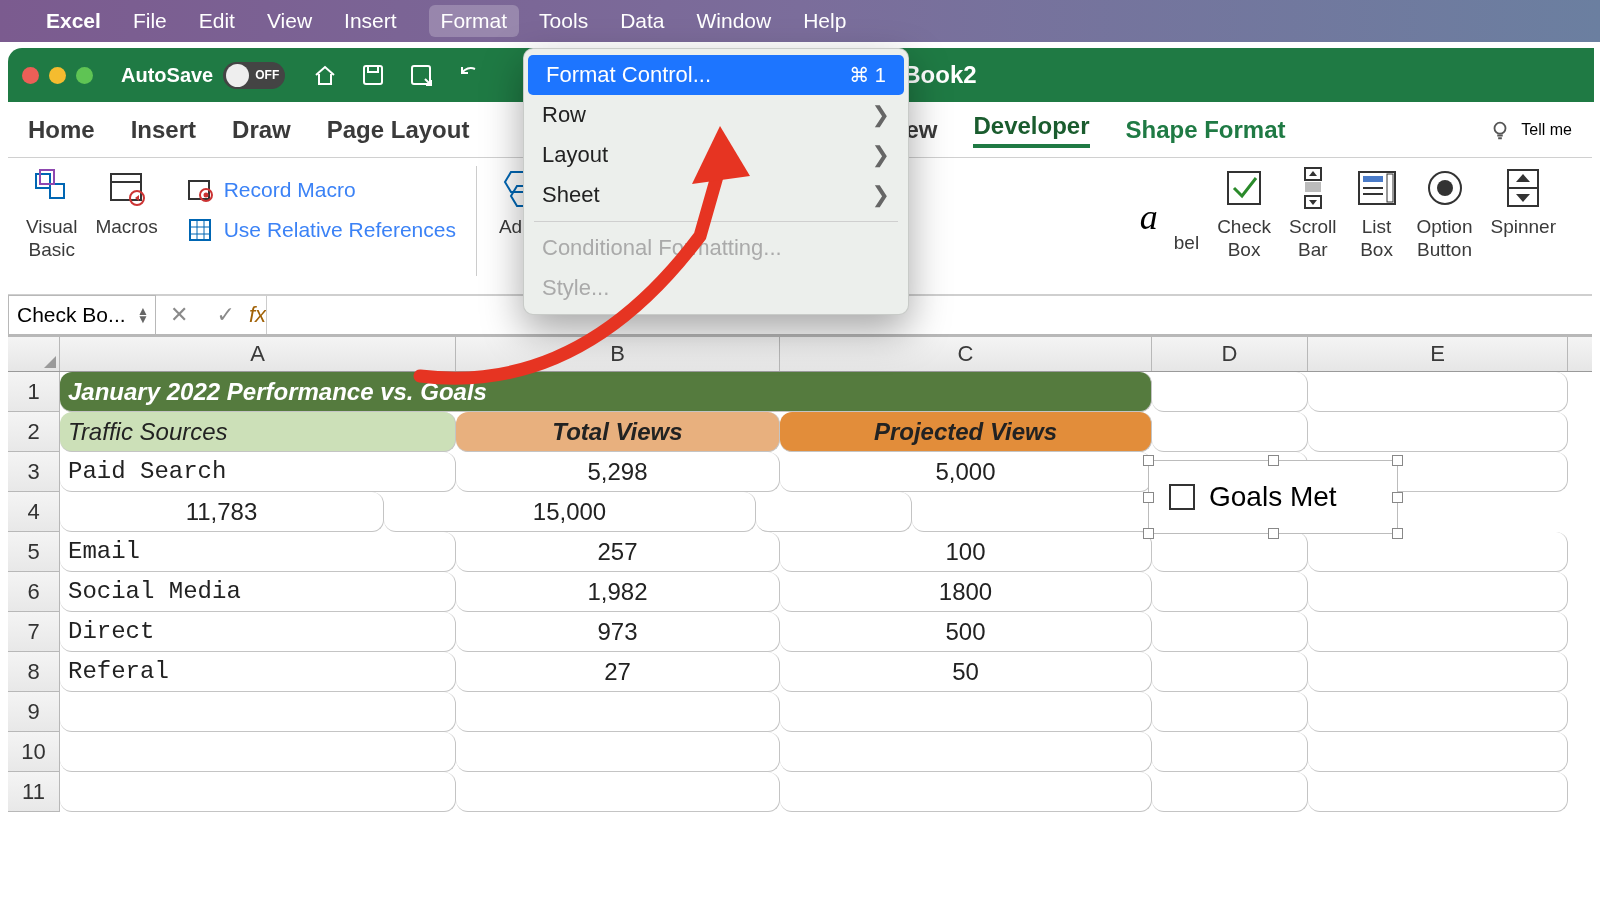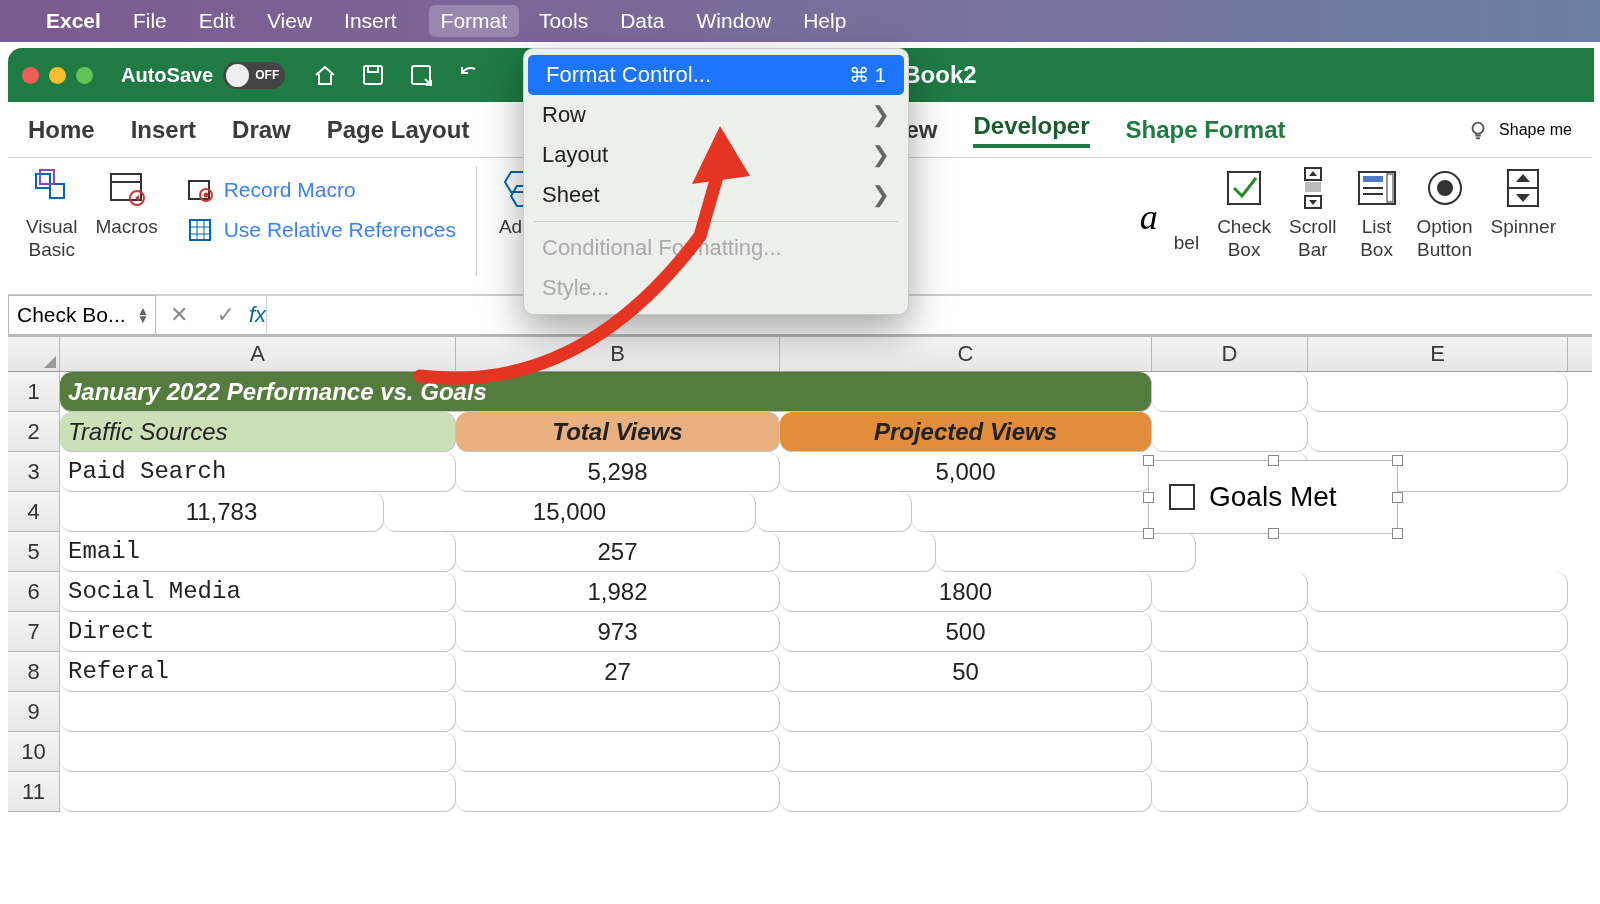--- a/index.html
+++ b/index.html
@@ -40,21 +40,21 @@
 .rgrp{display:flex;flex-direction:column;align-items:center;margin-right:18px;}
 .ricon{width:44px;height:44px;display:flex;align-items:center;justify-content:center;}
 .rlbl{font-size:19px;color:#3a3a3a;text-align:center;margin-top:6px;line-height:1.2;}
 .rbtn{display:flex;align-items:center;gap:10px;font-size:21px;margin-bottom:12px;color:#3b82f6;}
 
 
 .fbar{height:40px;background:#fff;display:flex;align-items:center;border-bottom:2px solid #b8b8b8;margin:0 8px;}
 .namebox{width:148px;height:40px;border:1px solid #b8b8b8;display:flex;align-items:center;padding:0 8px;font-size:21px;position:relative;}
 .namebox .upd{position:absolute;right:6px;display:flex;flex-direction:column;line-height:8px;color:#666;font-size:12px;}
 .fbar .fic{margin:0 14px;color:#8a8a8a;font-size:22px;}
-.fx{font-style:italic;color:#0369a1;font-size:22px;}
+.fx{font-style:italic;color:#a16207;font-size:22px;}
 .finput{flex:1;border:none;outline:none;border-left:1px solid #ccc;height:100%;padding:0 10px;}
 
 
 .colhdr{height:36px;display:flex;margin:0 8px;border-top:1px solid #b8b8b8;border-bottom:1px solid #9a9a9a;background:linear-gradient(#f4f4f4,#e6e6e6);}
 .corner{width:52px;border-right:1px solid #b8b8b8;position:relative;}
 .corner::after{content:"";position:absolute;right:3px;bottom:3px;width:0;height:0;border-left:12px solid transparent;border-bottom:12px solid #9a9a9a;}
 .ch{border-right:1px solid #b8b8b8;display:flex;align-items:center;justify-content:center;font-size:22px;color:#3a3a3a;}
 
 
 .grid{margin:0 8px;position:relative;}
@@ -145,21 +145,21 @@
   <span class="rtab">Page Layout</span>
   <span style="width:400px"></span>
   <span class="rtab">ew</span>
   <span class="rtab active">Developer</span>
   <span class="rtab green">Shape Format</span>
   <div class="rt-right">
     <svg class="bulb" viewBox="0 0 24 24">
         <circle cx="12" cy="10" r="6" fill="none" stroke="#555" stroke-width="2"></circle>
         <path d="M9 18 H15 M10 21 H14" stroke="#555" stroke-width="2"></path>
       </svg>
-    <span>Shape me</span>
+    <span>Tell me</span>
   </div>
 </div>
 
 <div class="ribbon">
   <div class="rgrp">
     <div class="ricon">
         <svg width="44" height="44">
           <rect x="6" y="8" width="14" height="14" fill="none" stroke="#0066b3" stroke-width="2"></rect>
           <rect x="20" y="18" width="14" height="14" fill="none" stroke="#0066b3" stroke-width="2"></rect>
           <rect x="10" y="4" width="14" height="14" fill="none" stroke="#8e48b0" stroke-width="2"></rect>
@@ -321,20 +321,21 @@
       <div class="rh">4</div>
     <div class="cell wB cB">11,783</div>
     <div class="cell wC cC">15,000</div>
     <div class="cell wD"></div>
       <div class="cell wE"></div>
   </div>
   <div class="row">
       <div class="rh">5</div>
     <div class="cell wA cA">Email</div>
     <div class="cell wB cB">257</div>
+    <div class="cell wC cC">100</div>
     <div class="cell wD"></div>
       <div class="cell wE"></div>
   </div>
   <div class="row">
       <div class="rh">6</div>
     <div class="cell wA cA">Social Media</div>
     <div class="cell wB cB">1,982</div>
     <div class="cell wC cC">1800</div>
     <div class="cell wD"></div>
       <div class="cell wE"></div>

